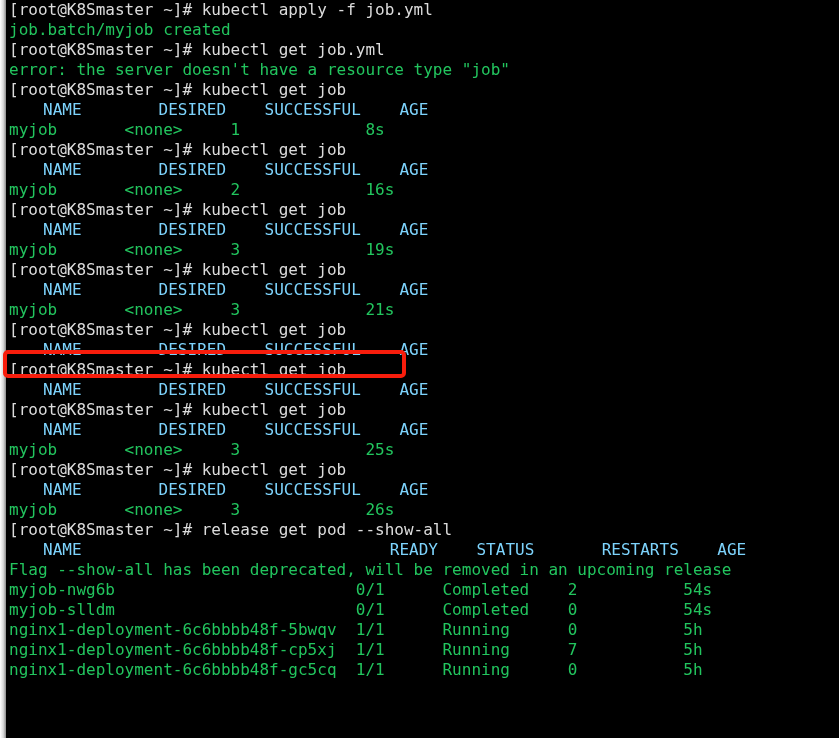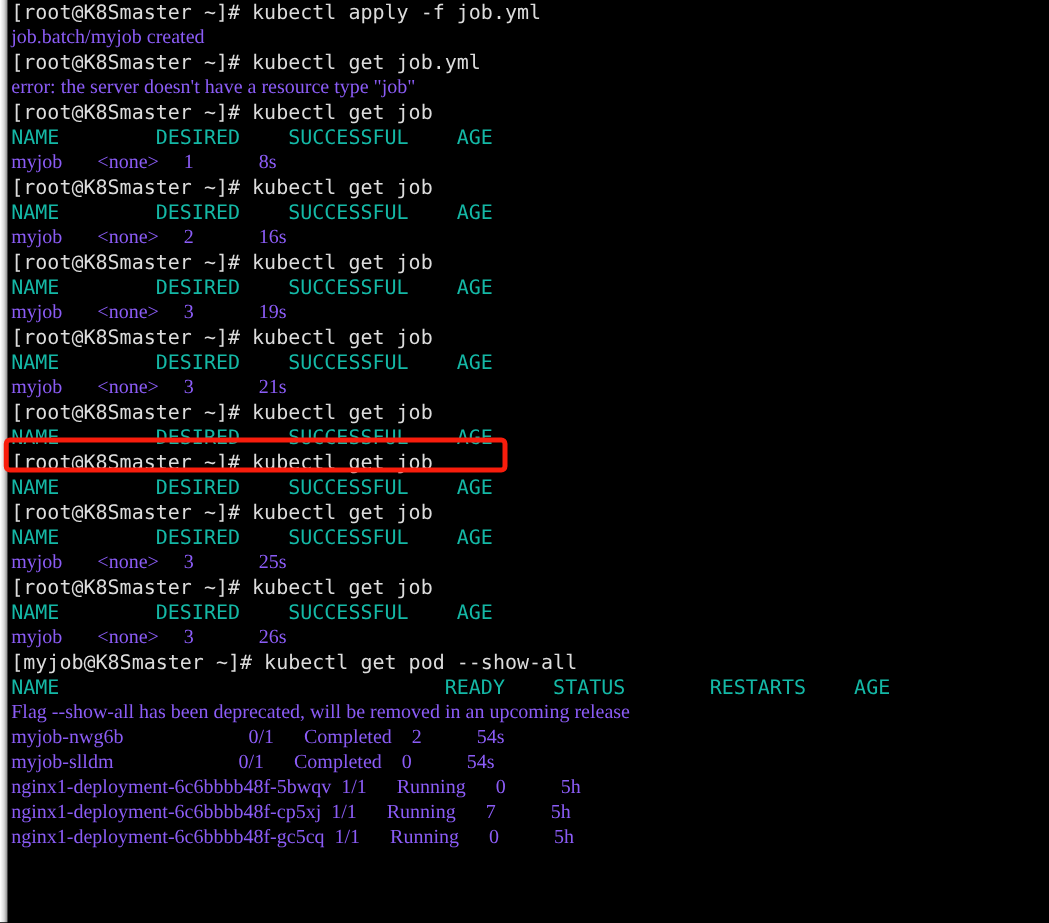--- a/index.html
+++ b/index.html
@@ -46,22 +46,22 @@
     line-height: 20px;
     white-space: pre;
     font-size: 16px;
     letter-spacing: 0px;
     color: #d6d6d6;
     font-family: "DejaVu Sans Mono", "Liberation Mono", monospace;
     padding-left: 3px;
     overflow: hidden;
   }
   .line.prompt { color: #dcdcdc; }
-  .line.output { color: #8b5cf6; font-family: Liberation Serif, serif; }
-  .line.header { color: #14b8a6; }
+  .line.output { color: #22c55e; }
+  .line.header { color: #7dd3fc; margin-left: 34px; }
 
   #highlight-box {
     position: absolute;
     left: 3px;
     top: 350px;
     width: 403px;
     height: 28px;
     border: 4px solid #f81d0c;
     border-radius: 5px;
     box-sizing: border-box;
@@ -97,21 +97,21 @@
       <div class="line prompt">[root@K8Smaster ~]# kubectl get job</div>
       <div class="line header">NAME        DESIRED    SUCCESSFUL    AGE</div>
       <div class="line prompt">[root@K8Smaster ~]# kubectl get job</div>
       <div class="line header">NAME        DESIRED    SUCCESSFUL    AGE</div>
       <div class="line prompt">[root@K8Smaster ~]# kubectl get job</div>
       <div class="line header">NAME        DESIRED    SUCCESSFUL    AGE</div>
       <div class="line output">myjob       &lt;none&gt;     3             25s</div>
       <div class="line prompt">[root@K8Smaster ~]# kubectl get job</div>
       <div class="line header">NAME        DESIRED    SUCCESSFUL    AGE</div>
       <div class="line output">myjob       &lt;none&gt;     3             26s</div>
-      <div class="line prompt">[myjob@K8Smaster ~]# kubectl get pod --show-all</div>
+      <div class="line prompt">[root@K8Smaster ~]# release get pod --show-all</div>
       <div class="line header">NAME                                READY    STATUS       RESTARTS    AGE</div>
       <div class="line output">Flag --show-all has been deprecated, will be removed in an upcoming release</div>
       <div class="line output">myjob-nwg6b                         0/1      Completed    2           54s</div>
       <div class="line output">myjob-slldm                         0/1      Completed    0           54s</div>
       <div class="line output">nginx1-deployment-6c6bbbb48f-5bwqv  1/1      Running      0           5h</div>
       <div class="line output">nginx1-deployment-6c6bbbb48f-cp5xj  1/1      Running      7           5h</div>
       <div class="line output">nginx1-deployment-6c6bbbb48f-gc5cq  1/1      Running      0           5h</div>
     </div>
 
   <div id="highlight-box"></div>

